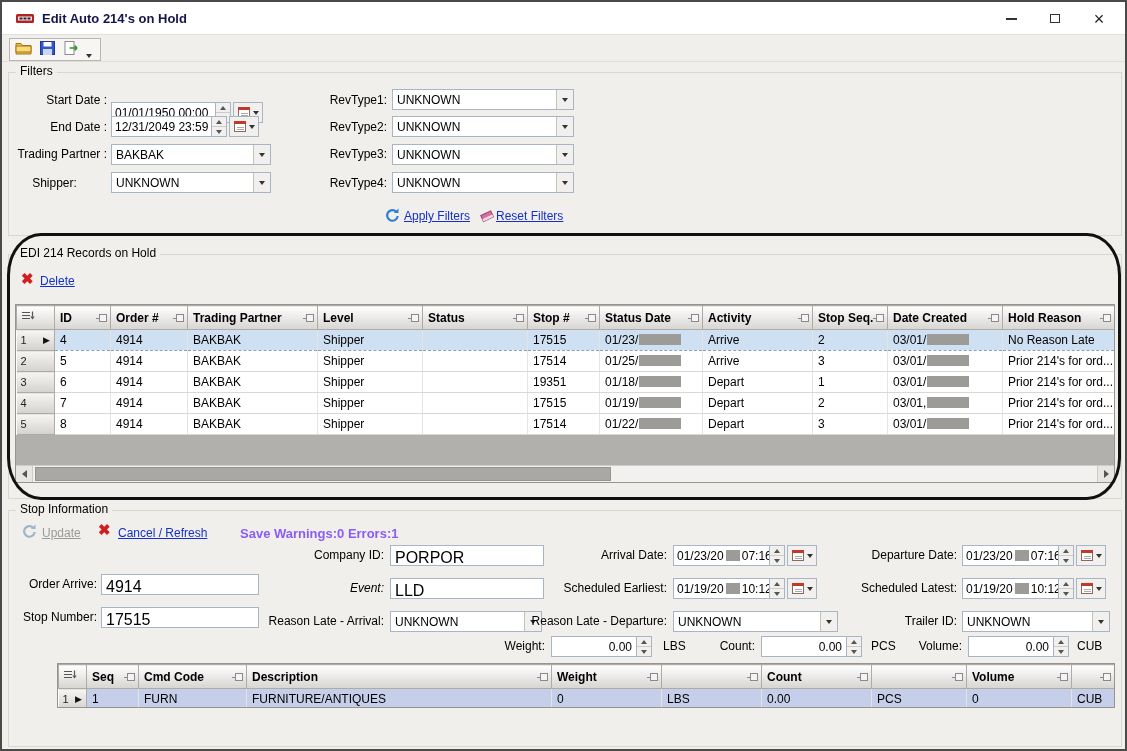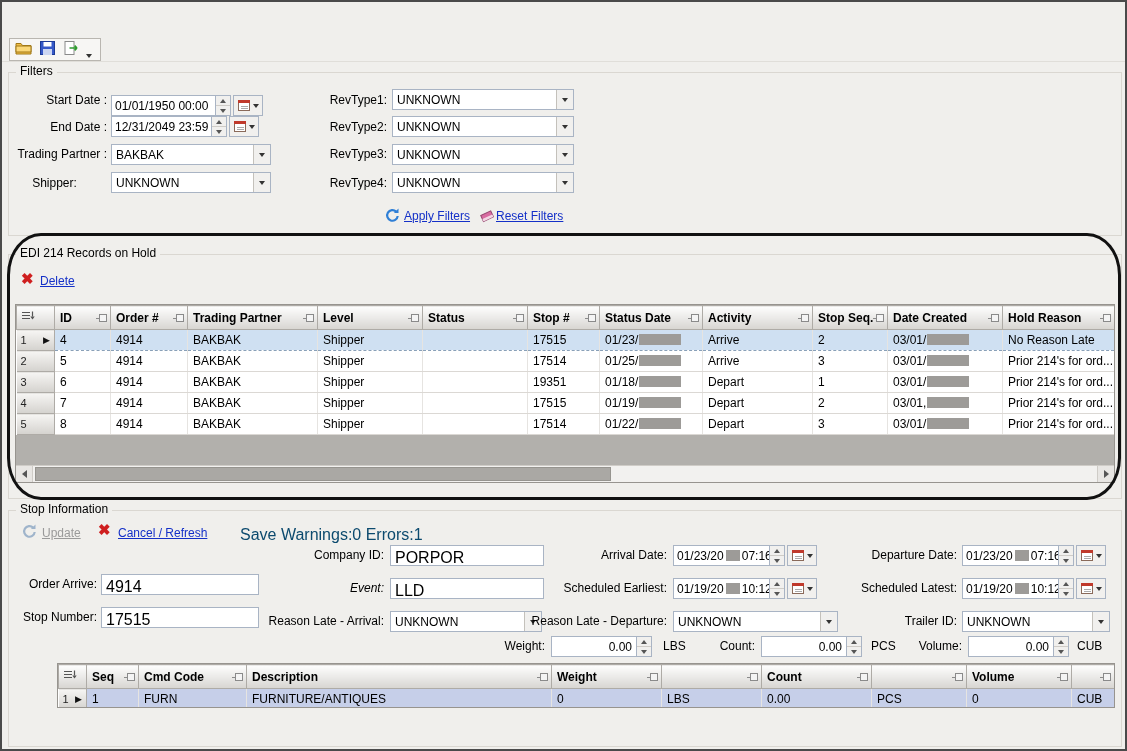--- a/index.html
+++ b/index.html
@@ -47,21 +47,21 @@
   .arr.sm { border-left-width:3px; border-right-width:3px; border-top-width:4px; }
   .combo { position:absolute; height:21px; border:1px solid #a9b4c4; background:#fff; display:flex; cursor:pointer; }
   .combo .val { flex:1; font-size:12px; padding:3px 4px 0; white-space:nowrap; overflow:hidden; }
   .combo .cbtn { width:17px; background:#f1f0ee; border-left:1px solid #c4c1bb; display:flex; align-items:center; justify-content:center; }
 
   .link { position:absolute; font-size:12px; color:#1430c8; text-decoration:underline; cursor:pointer; white-space:nowrap; }
   .link.disabled { color:#9a9a9a; }
   .xicon { position:absolute; color:#cf1f1f; font-weight:bold; font-size:15px; line-height:1; }
   .svgicon { position:absolute; display:inline-flex; }
 
-  .savestatus { position:absolute; font-size:16px; font-weight:normal; color:#0c4a6e; white-space:nowrap; }
+  .savestatus { position:absolute; font-size:13px; font-weight:bold; color:#8b5cf6; white-space:nowrap; }
 
   
   .annotation { position:absolute; left:5px; top:231px; width:1114px; height:267px; border:3px solid #111; border-radius:34px / 42px; pointer-events:none; z-index:60; }
 
   
   .gridwrap { position:absolute; background:#b2b0ac; border:1px solid #97948f; overflow:hidden; }
   table.grid { border-collapse:collapse; table-layout:fixed; background:#fff; }
   table.grid th, table.grid td { overflow:hidden; white-space:nowrap; font-size:12px; text-align:left; }
   table.grid thead th { height:24px; background:linear-gradient(#fefefe,#d7d5d1); border:1px solid #aeaba6; font-weight:bold; padding:0 16px 0 5px; position:relative; }
   table.grid thead th.corner { padding:0 2px; }
@@ -87,20 +87,43 @@
   .tri-right { width:0; height:0; border-top:4px solid transparent; border-bottom:4px solid transparent; border-left:5px solid #555; }
   .hs-thumb { position:absolute; top:1px; height:14px; background:#aaa8a4; border:1px solid #96948f; cursor:grab; }
 
   .unit { position:absolute; font-size:12px; white-space:nowrap; }
 </style>
 </head>
 <body>
 
 <div class="window">
 
+  <div class="titlebar">
+    <span class="appicon">
+      <svg width="18" height="13" viewBox="0 0 18 13">
+          <rect x="0" y="2" width="18" height="9" rx="1.5" fill="#b22222"></rect>
+          <rect x="2" y="4.5" width="14" height="4" fill="#fff" opacity="0.9"></rect>
+          <rect x="3.5" y="5.5" width="3" height="2" fill="#223"></rect>
+          <rect x="7.5" y="5.5" width="3" height="2" fill="#223"></rect>
+          <rect x="11.5" y="5.5" width="3" height="2" fill="#223"></rect>
+        </svg>
+    </span>
+    <span class="title">Edit Auto 214's on Hold</span>
+    <div class="wincontrols">
+      <div class="winbtn">
+          <span class="min-glyph"></span>
+        </div>
+      <div class="winbtn">
+          <span class="max-glyph"></span>
+        </div>
+      <div class="winbtn">
+          <span class="close-glyph">×</span>
+        </div>
+    </div>
+  </div>
 
   <div class="toolbar">
     <div class="toolbox">
       <button class="toolbtn">
         <span><svg width="17" height="14" viewBox="0 0 17 14">
               <path d="M1 2.5h5l1.5 2H16v8.5H1z" fill="#f2bf49" stroke="#a07818"></path>
               <path d="M1 5h15v6H1z" fill="#fbd878" stroke="#a07818"></path>
             </svg></span>
       </button>
       <button class="toolbtn">
@@ -118,21 +141,21 @@
       </button>
       <span class="arr sm tb-overflow"></span>
     </div>
   </div>
 
   <div class="group" style="left:6px; top:70px; width:1114px; height:164px;">
     <span class="glabel">Filters</span>
   </div>
 
   <div class="lbl" style="left:0; top:91px; width:105px;">Start Date :</div>
-  <div class="field" style="left:109px; top:93px;">
+  <div class="field" style="left:109px; top:100px;">
     <div class="df-text" style="width:104px;">01/01/1950 00:00</div>
     <div class="spinbox">
         <span class="sb">
           <span class="tri-up"></span>
         </span>
         <span class="sb">
           <span class="tri-down"></span>
         </span>
       </div>
     <div class="calbtn">

